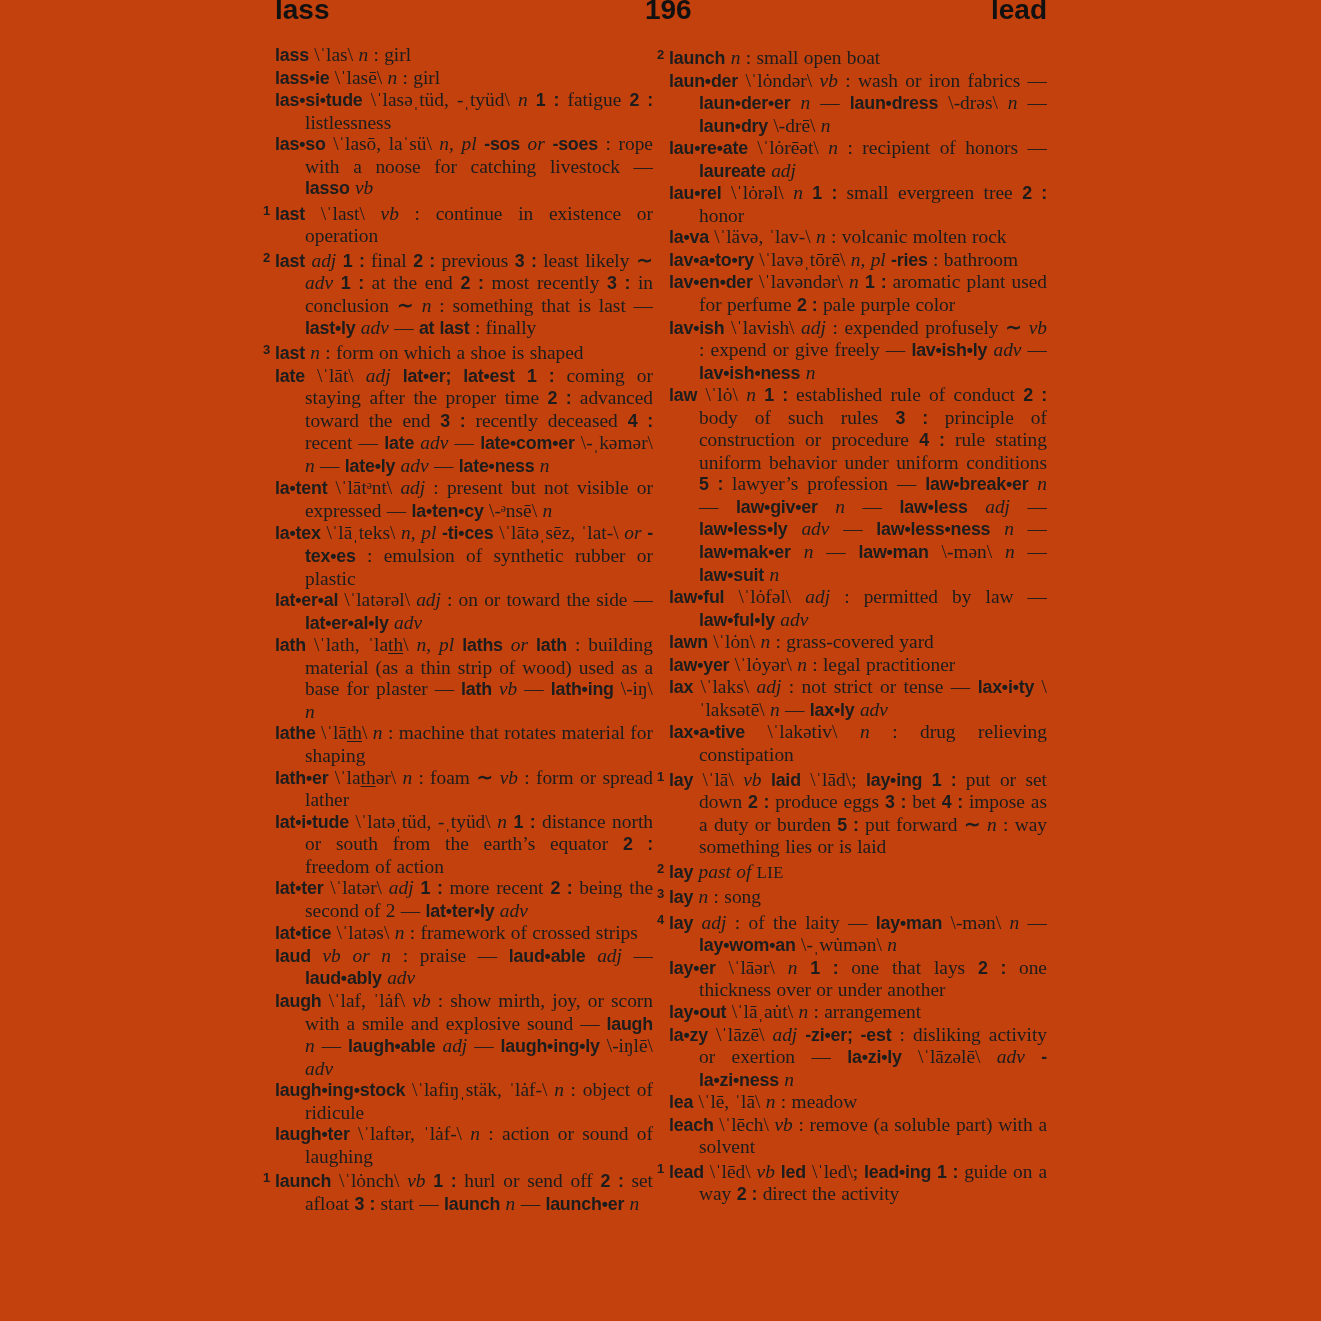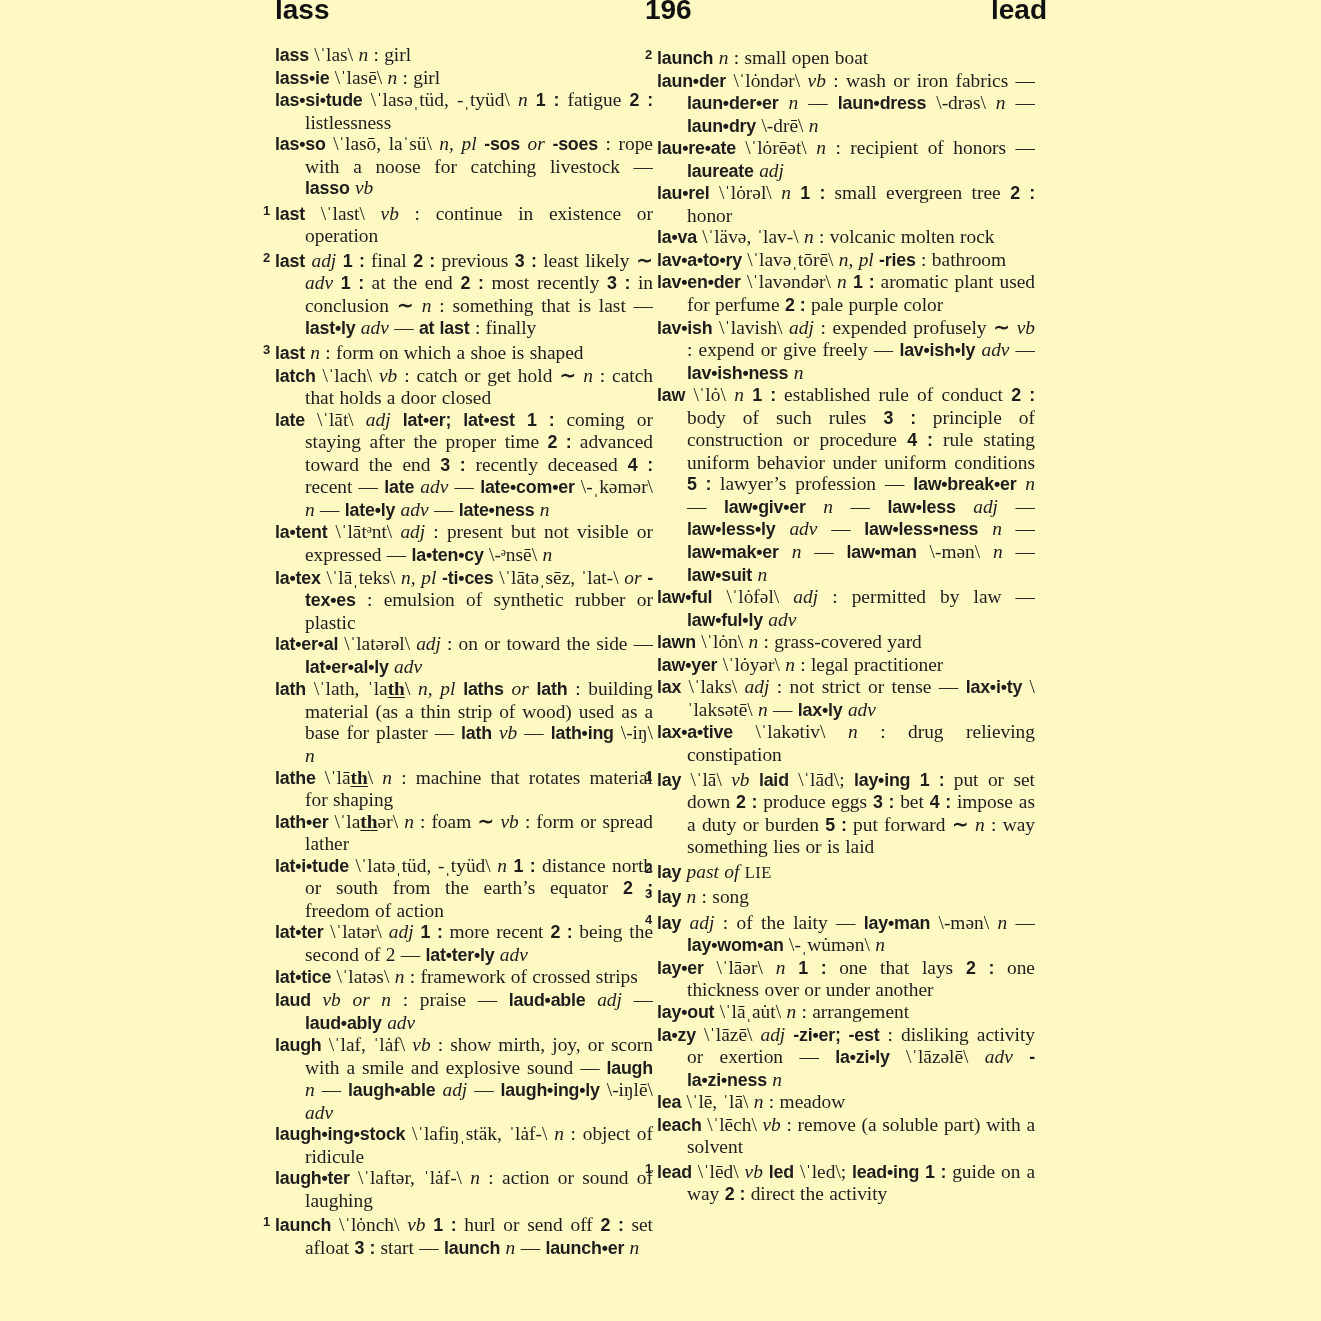--- a/index.html
+++ b/index.html
@@ -1,43 +1,43 @@
 <!DOCTYPE html>
 <html><head>
 <meta charset="utf-8">
 <style>
   html,body { margin:0; padding:0; background:#ffffff; }
   .page {
     position:relative; width:1321px; height:1321px;
-    background:#fef9c3; overflow:hidden; color:#1d1d1d;
+    background:#c2410c; overflow:hidden; color:#1d1d1d;
     font-family:"Liberation Serif","DejaVu Serif",serif;
   }
   .header {
     position:absolute; left:275px; top:-6px; width:772px;
     display:flex; justify-content:space-between; align-items:flex-start;
     font-family:"Liberation Sans","DejaVu Sans",sans-serif;
     font-weight:700; font-size:28px; color:#111;
   }
   .header .pgnum { transform:translateX(8px); }
   .content {
     position:absolute; left:275px; top:44px; width:772px;
-    display:flex; gap:4px;
+    display:flex; gap:16px;
   }
   .col { width:378px; }
   p.entry {
     margin:0; padding-left:30px; text-indent:-30px;
     text-align:justify; font-size:19.4px; line-height:21.55px;
     color:#1d1d1d; word-spacing:0.5px;
   }
   .hw, .sn {
     font-family:"Liberation Sans","DejaVu Sans",sans-serif;
     font-weight:700; font-size:0.92em; letter-spacing:-0.2px;
   }
   .it { font-style:italic; }
-  .un { text-decoration:underline; text-underline-offset:2px;font-weight:bold; }
+  .un { text-decoration:underline; text-underline-offset:2px; }
   .sw { font-family:"DejaVu Sans",sans-serif; font-weight:700; font-size:1.05em; }
   .sc { font-size:0.85em; letter-spacing:0.5px; }
   sup.hom {
     display:inline-block; width:12px; margin-left:-12px;
     font-family:"Liberation Sans","DejaVu Sans",sans-serif;
     font-weight:700; font-size:13px; vertical-align:5px;
     text-indent:0;
   }
 </style>
 </head>
@@ -51,21 +51,20 @@
   </div>
   <div class="content">
     <div class="col">
         <p class="entry"><span class="hw">lass</span><span class="tx"> \ˈlas\ </span><span class="it">n</span><span class="tx"> : girl</span></p>
         <p class="entry"><span class="hw">lass•ie</span><span class="tx"> \ˈlasē\ </span><span class="it">n</span><span class="tx"> : girl</span></p>
         <p class="entry"><span class="hw">las•si•tude</span><span class="tx"> \ˈlasəˌtüd, -ˌtyüd\ </span><span class="it">n</span><span class="tx">  </span><span class="sn">1 : </span><span class="tx">fatigue  </span><span class="sn">2 : </span><span class="tx">listlessness</span></p>
         <p class="entry"><span class="hw">las•so</span><span class="tx"> \ˈlasō, laˈsü\ </span><span class="it">n, pl</span><span class="tx"> </span><span class="hw">-sos</span><span class="tx"> </span><span class="it">or</span><span class="tx"> </span><span class="hw">-soes</span><span class="tx"> : rope with a noose for catching livestock — </span><span class="hw">lasso</span><span class="tx"> </span><span class="it">vb</span></p>
         <p class="entry"><sup class="hom">1</sup><span class="hw">last</span><span class="tx"> \ˈlast\ </span><span class="it">vb</span><span class="tx"> : continue in existence or operation</span></p>
         <p class="entry"><sup class="hom">2</sup><span class="hw">last</span><span class="tx"> </span><span class="it">adj</span><span class="tx">  </span><span class="sn">1 : </span><span class="tx">final  </span><span class="sn">2 : </span><span class="tx">previous  </span><span class="sn">3 : </span><span class="tx">least likely </span><span class="sw">∼</span><span class="tx"> </span><span class="it">adv</span><span class="tx">  </span><span class="sn">1 : </span><span class="tx">at the end  </span><span class="sn">2 : </span><span class="tx">most recently  </span><span class="sn">3 : </span><span class="tx">in conclusion </span><span class="sw">∼</span><span class="tx"> </span><span class="it">n</span><span class="tx"> : something that is last — </span><span class="hw">last•ly</span><span class="tx"> </span><span class="it">adv</span><span class="tx"> — </span><span class="hw">at last</span><span class="tx"> : finally</span></p>
         <p class="entry"><sup class="hom">3</sup><span class="hw">last</span><span class="tx"> </span><span class="it">n</span><span class="tx"> : form on which a shoe is shaped</span></p>
-        <p class="entry"><span class="hw">latch</span><span class="tx"> \ˈlach\ </span><span class="it">vb</span><span class="tx"> : catch or get hold </span><span class="sw">∼</span><span class="tx"> </span><span class="it">n</span><span class="tx"> : catch that holds a door closed</span></p>
         <p class="entry"><span class="hw">late</span><span class="tx"> \ˈlāt\ </span><span class="it">adj</span><span class="tx"> </span><span class="hw">lat•er; lat•est</span><span class="tx">  </span><span class="sn">1 : </span><span class="tx">coming or staying after the proper time  </span><span class="sn">2 : </span><span class="tx">advanced toward the end  </span><span class="sn">3 : </span><span class="tx">recently deceased  </span><span class="sn">4 : </span><span class="tx">recent — </span><span class="hw">late</span><span class="tx"> </span><span class="it">adv</span><span class="tx"> — </span><span class="hw">late•com•er</span><span class="tx"> \-ˌkəmər\ </span><span class="it">n</span><span class="tx"> — </span><span class="hw">late•ly</span><span class="tx"> </span><span class="it">adv</span><span class="tx"> — </span><span class="hw">late•ness</span><span class="tx"> </span><span class="it">n</span></p>
         <p class="entry"><span class="hw">la•tent</span><span class="tx"> \ˈlātᵊnt\ </span><span class="it">adj</span><span class="tx"> : present but not visible or expressed — </span><span class="hw">la•ten•cy</span><span class="tx"> \-ᵊnsē\ </span><span class="it">n</span></p>
         <p class="entry"><span class="hw">la•tex</span><span class="tx"> \ˈlāˌteks\ </span><span class="it">n, pl</span><span class="tx"> </span><span class="hw">-ti•ces</span><span class="tx"> \ˈlātəˌsēz, ˈlat-\ </span><span class="it">or</span><span class="tx"> </span><span class="hw">-tex•es</span><span class="tx"> : emulsion of synthetic rubber or plastic</span></p>
         <p class="entry"><span class="hw">lat•er•al</span><span class="tx"> \ˈlatərəl\ </span><span class="it">adj</span><span class="tx"> : on or toward the side — </span><span class="hw">lat•er•al•ly</span><span class="tx"> </span><span class="it">adv</span></p>
         <p class="entry"><span class="hw">lath</span><span class="tx"> \ˈlath, ˈla</span><span class="un">th</span><span class="tx">\ </span><span class="it">n, pl</span><span class="tx"> </span><span class="hw">laths</span><span class="tx"> </span><span class="it">or</span><span class="tx"> </span><span class="hw">lath</span><span class="tx"> : building material (as a thin strip of wood) used as a base for plaster — </span><span class="hw">lath</span><span class="tx"> </span><span class="it">vb</span><span class="tx"> — </span><span class="hw">lath•ing</span><span class="tx"> \-iŋ\ </span><span class="it">n</span></p>
         <p class="entry"><span class="hw">lathe</span><span class="tx"> \ˈlā</span><span class="un">th</span><span class="tx">\ </span><span class="it">n</span><span class="tx"> : machine that rotates material for shaping</span></p>
         <p class="entry"><span class="hw">lath•er</span><span class="tx"> \ˈla</span><span class="un">th</span><span class="tx">ər\ </span><span class="it">n</span><span class="tx"> : foam </span><span class="sw">∼</span><span class="tx"> </span><span class="it">vb</span><span class="tx"> : form or spread lather</span></p>
         <p class="entry"><span class="hw">lat•i•tude</span><span class="tx"> \ˈlatəˌtüd, -ˌtyüd\ </span><span class="it">n</span><span class="tx">  </span><span class="sn">1 : </span><span class="tx">distance north or south from the earth’s equator  </span><span class="sn">2 : </span><span class="tx">freedom of action</span></p>
         <p class="entry"><span class="hw">lat•ter</span><span class="tx"> \ˈlatər\ </span><span class="it">adj</span><span class="tx">  </span><span class="sn">1 : </span><span class="tx">more recent  </span><span class="sn">2 : </span><span class="tx">being the second of 2 — </span><span class="hw">lat•ter•ly</span><span class="tx"> </span><span class="it">adv</span></p>
         <p class="entry"><span class="hw">lat•tice</span><span class="tx"> \ˈlatəs\ </span><span class="it">n</span><span class="tx"> : framework of crossed strips</span></p>

